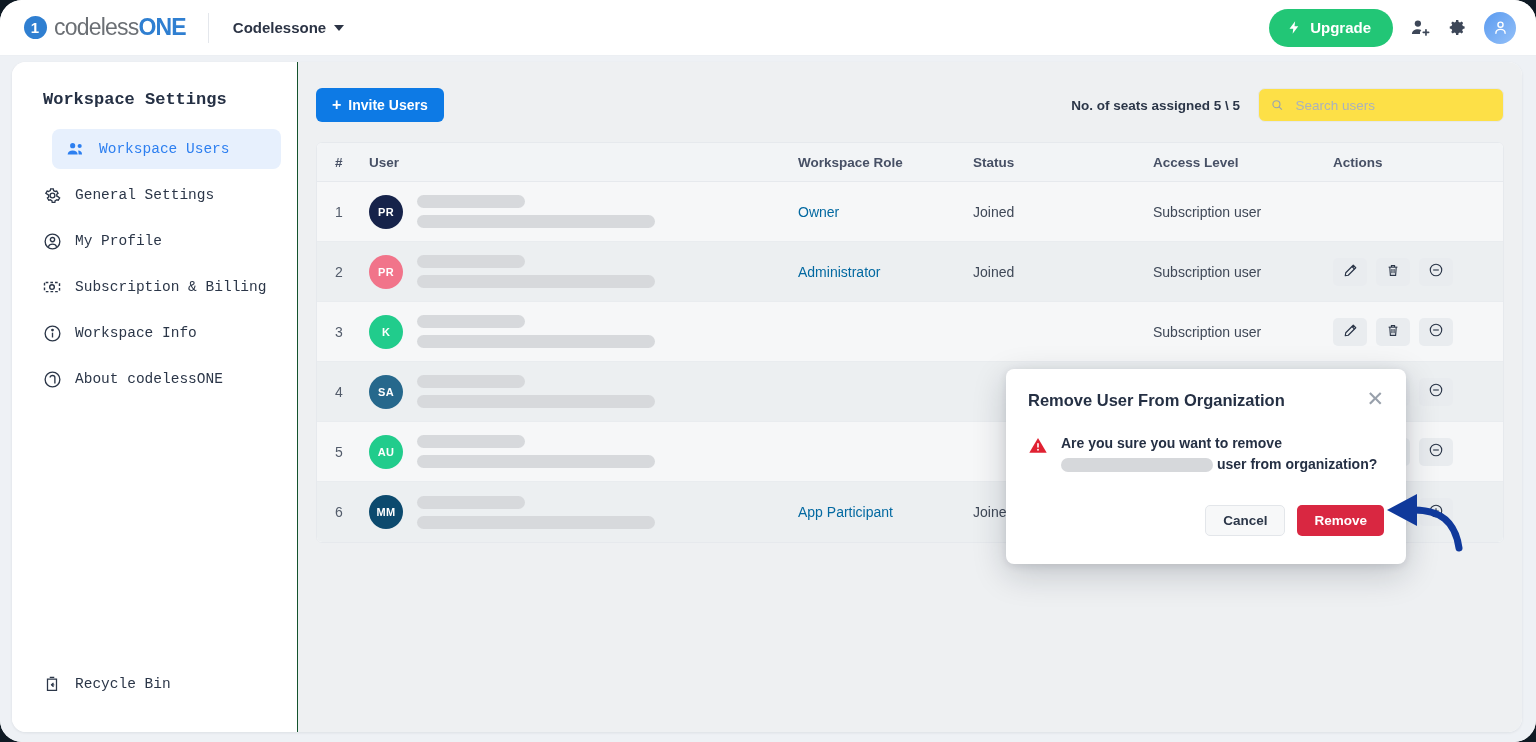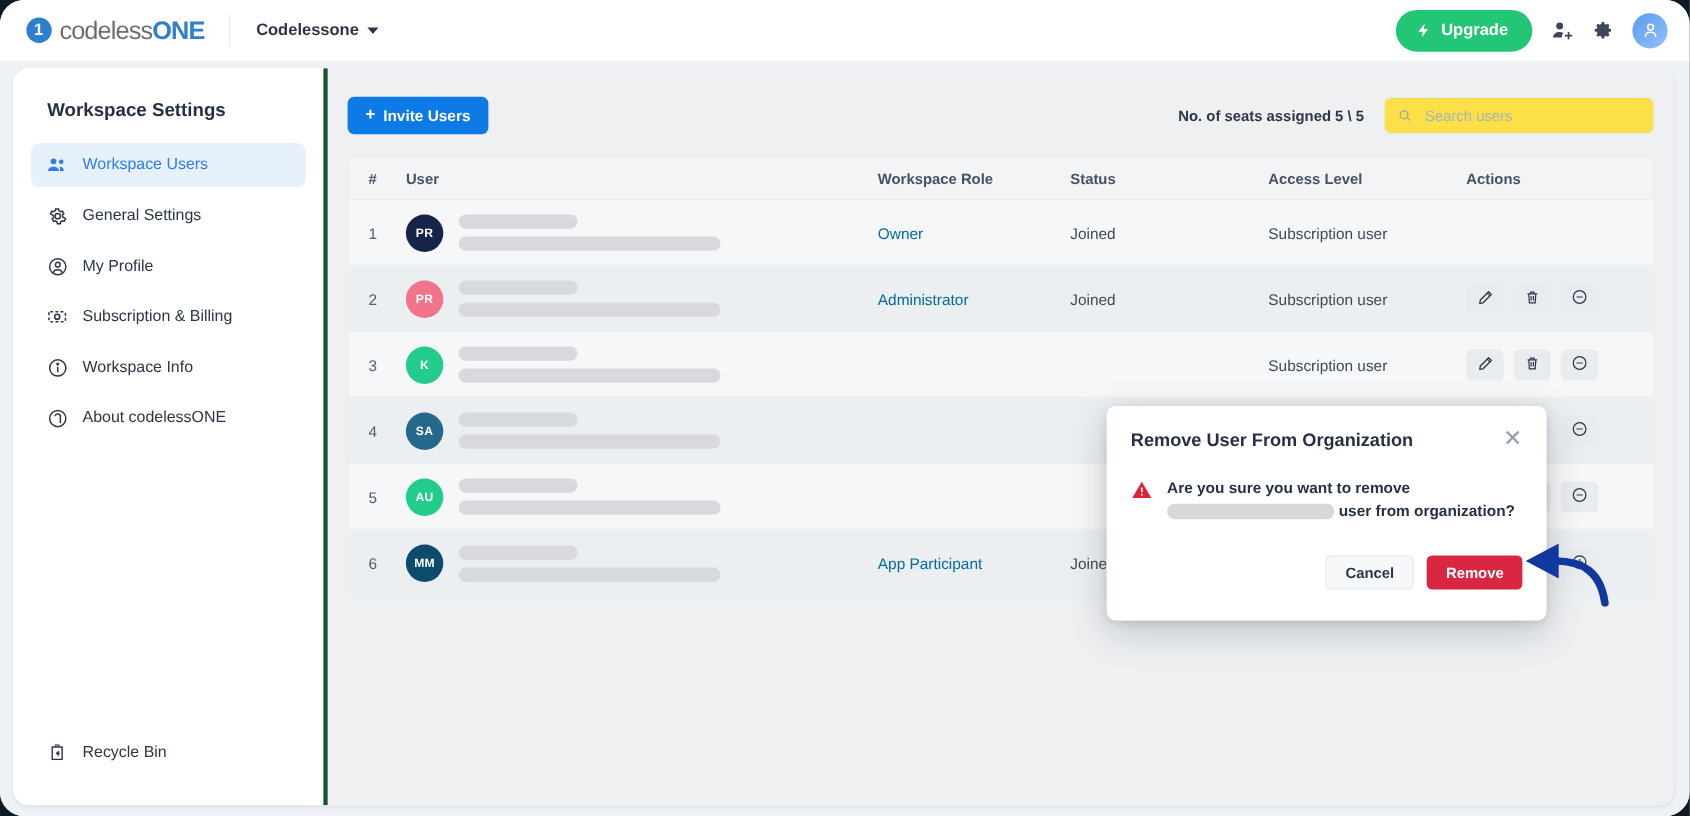--- a/index.html
+++ b/index.html
@@ -82,37 +82,38 @@
     background: #ffffff;
     border-radius: 14px;
     box-shadow: 0 1px 3px rgba(16,24,40,.08);
     display: flex;
     overflow: hidden;
   }
 
   
   .sidebar {
     width: 286px; flex: 0 0 286px;
-    border-right: 4px solid #14532d;
+    border-right: 1px solid #14532d;
     padding: 28px 16px 0 16px;
     position: relative;
     background: #fff;
+    font-family: Liberation Mono, monospace;
   }
   .side-title {
     font-size: 17px; font-weight: 600; color: #253044;
     padding: 0 0 20px 15px;
   }
   .nav-item {
     display: flex; align-items: center; gap: 13px;
     height: 40px; padding: 0 14px;
     border-radius: 8px; cursor: pointer;
     margin-bottom: 6px;
   }
   .nav-item .lbl { font-size: 14.5px; color: #2b3648; }
-  .nav-item.active { background: #e7f0fd; }
+  .nav-item.active { background: #e7f0fd; margin-left: 24px; }
   .nav-item.active .lbl { color: #2d7ff0; font-weight: 500; }
   .nav-ico { width: 20px; height: 20px; display:flex; align-items:center; justify-content:center; flex:0 0 20px; }
   .recycle {
     position: absolute; left: 16px; right: 16px; bottom: 22px;
   }
 
   
   .main {
     flex: 1; background: #eef0f2;
     position: relative;

